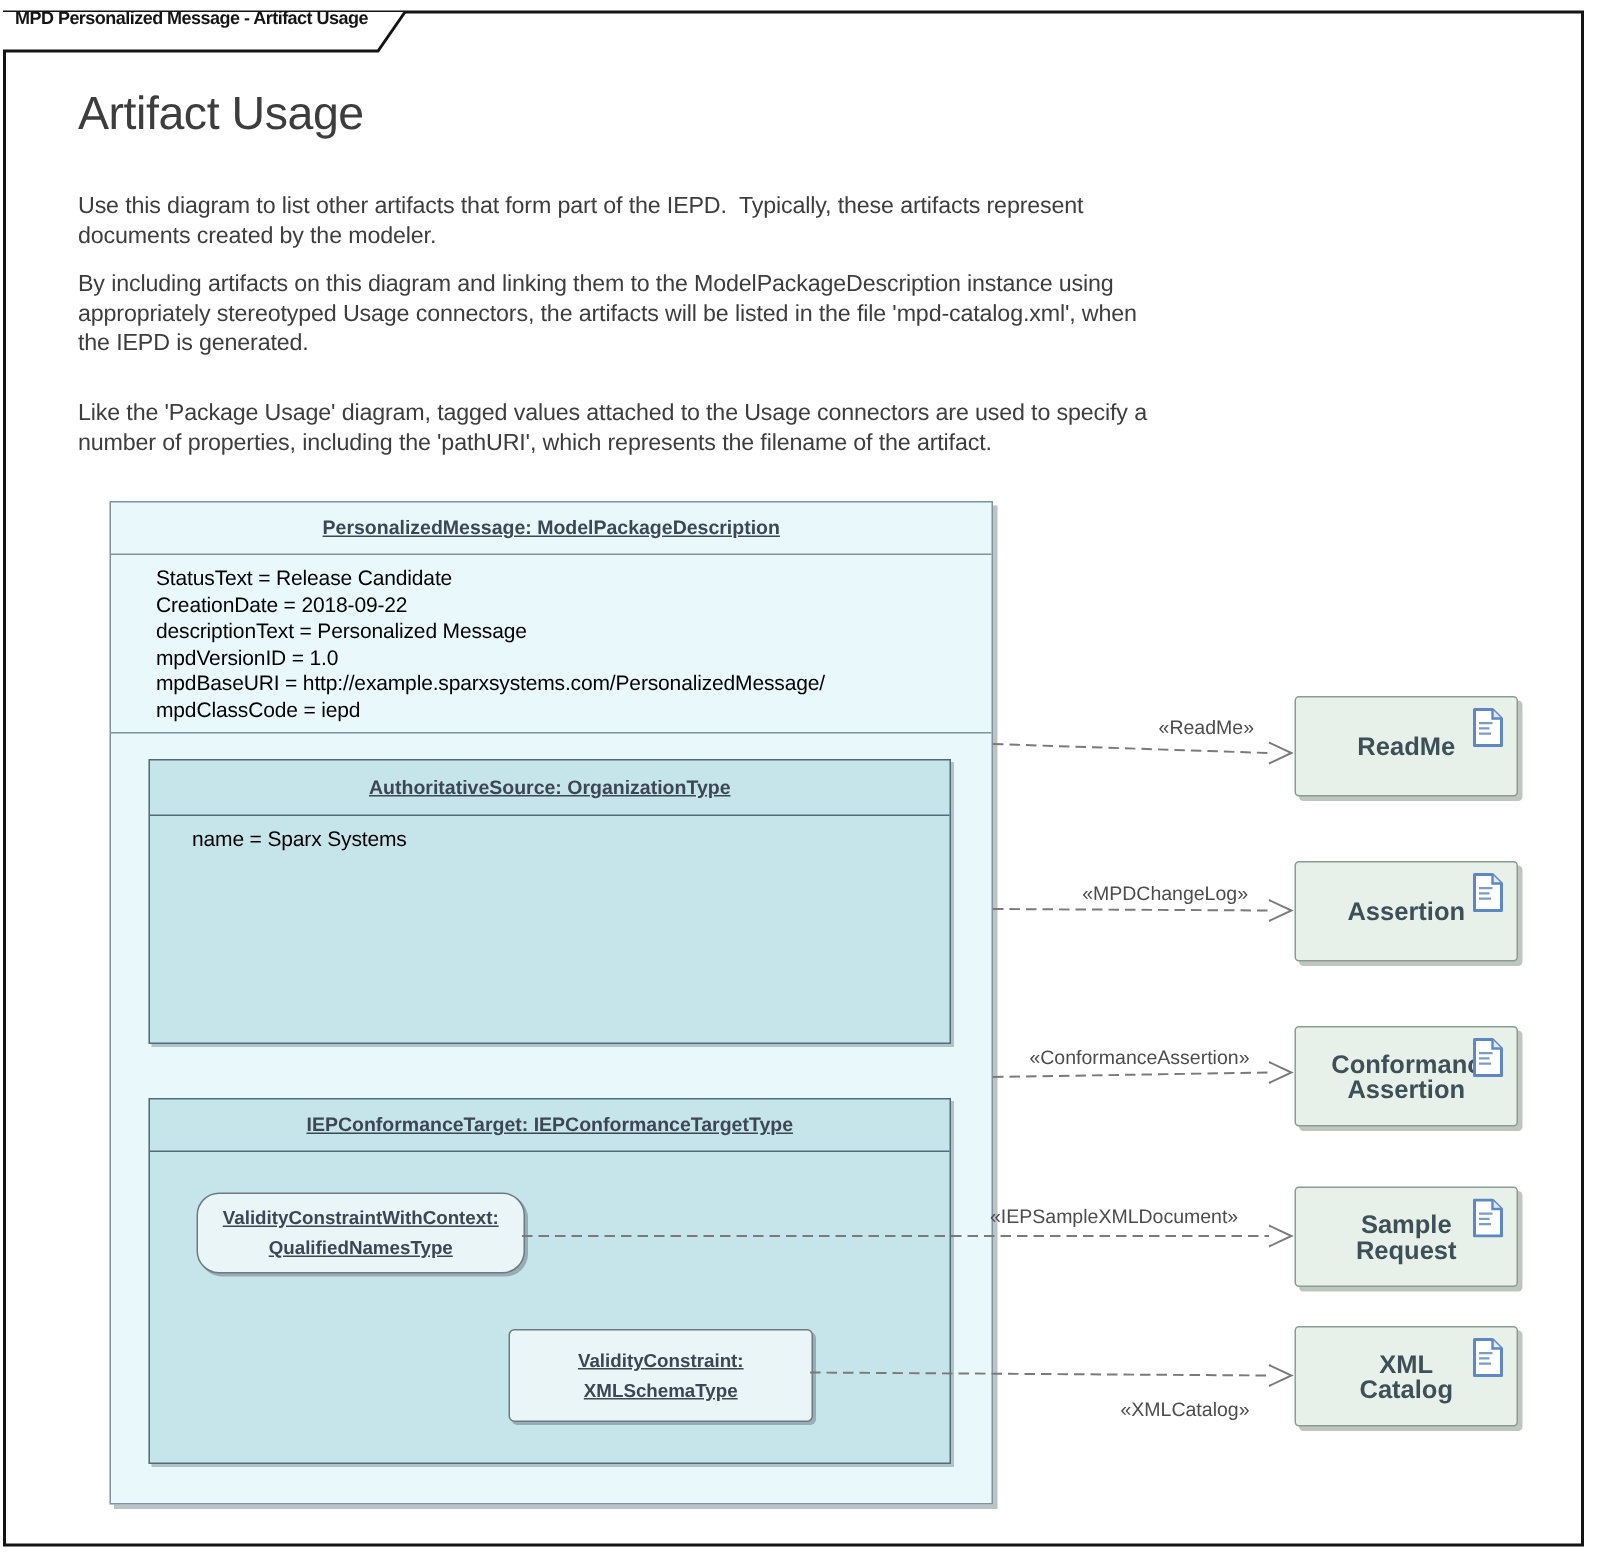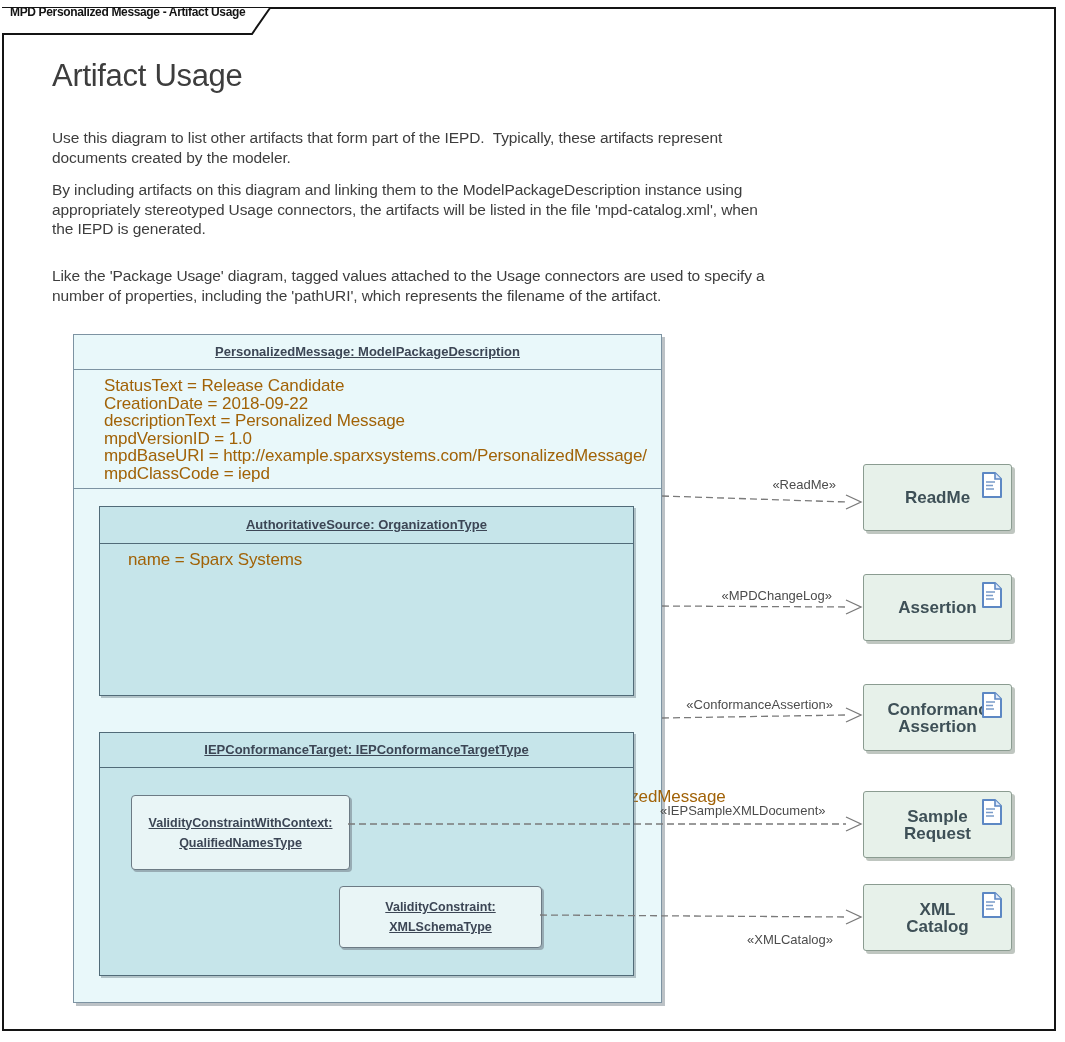--- a/index.html
+++ b/index.html
@@ -19,36 +19,36 @@
   .para{position:absolute;left:52px;width:950px;font-size:15.5px;line-height:19.5px;color:#3d3d3d;white-space:pre-wrap;letter-spacing:-0.1px;}
   .para1{top:128px;}
   .para2{top:180px;}
   .para3{top:266px;}
   
   .node{position:absolute;box-sizing:border-box;}
   .mpd-box{left:73px;top:334px;width:589px;height:669px;background:#e9f8fa;border:1px solid #7d93a2;box-shadow:3px 3px 0 #bcc2c6;}
   .obj-header{position:absolute;left:0;right:0;top:0;text-align:center;font-weight:bold;font-size:13px;color:#3c4655;}
   .obj-header span{text-decoration:underline;}
   .hdr34{height:34px;line-height:34px;border-bottom:1px solid #7d93a2;}
-  .props{position:absolute;font-size:17px;color:#a16207;letter-spacing:-0.1px;}
+  .props{position:absolute;font-size:14px;color:#000000;letter-spacing:-0.1px;}
   .props div{height:17.5px;line-height:17.5px;white-space:nowrap;}
   .mpd-props{left:30px;top:42px;}
   .mpd-sep{position:absolute;left:0;right:0;top:153px;border-top:1px solid #7d93a2;}
   .teal-box{background:#c6e5ea;border:1px solid #516b78;box-shadow:2px 2px 0 rgba(110,130,140,.45);}
   .as-box{left:25px;top:171px;width:535px;height:190px;}
   .as-hdr{height:36px;line-height:36px;border-bottom:1px solid #516b78;}
   .as-name{left:28px;top:44px;}
   .light-box{background:#e9f5f6;border:1px solid #6c7a84;border-radius:4px;box-shadow:2px 2px 0 rgba(105,115,125,.5);}
   .contact-box{left:25px;top:239px;width:487px;height:94px;}
   .c-hdr{height:31px;line-height:31px;border-bottom:1px solid #6c7a84;font-size:12.5px;}
   .contact-props{left:28px;top:41px;}
   .contact-props div{height:18.5px;line-height:18.5px;}
   .iep-box{left:25px;top:397px;width:535px;height:244px;}
   .iep-hdr{height:34px;line-height:34px;border-bottom:1px solid #516b78;}
-  .vcwc-box{left:31px;top:62px;width:219px;height:75px;}
+  .vcwc-box{left:31px;top:62px;width:219px;height:54px;border-radius:15px;}
   .vc-box{left:239px;top:153px;width:203px;height:62px;}
   .small-title{
     position:absolute;left:0;right:0;top:0;bottom:0;display:flex;align-items:center;justify-content:center;
     text-align:center;font-weight:bold;font-size:12.5px;color:#3c4655;white-space:pre-line;line-height:20px;
   }
   .small-title span{text-decoration:underline;}
   
   .art-box{
     position:absolute;left:863px;width:149px;height:67px;box-sizing:border-box;
     background:#e7f1ea;border:1px solid #8b9c91;border-radius:3px;box-shadow:3px 3px 0 #bfc6c0;

